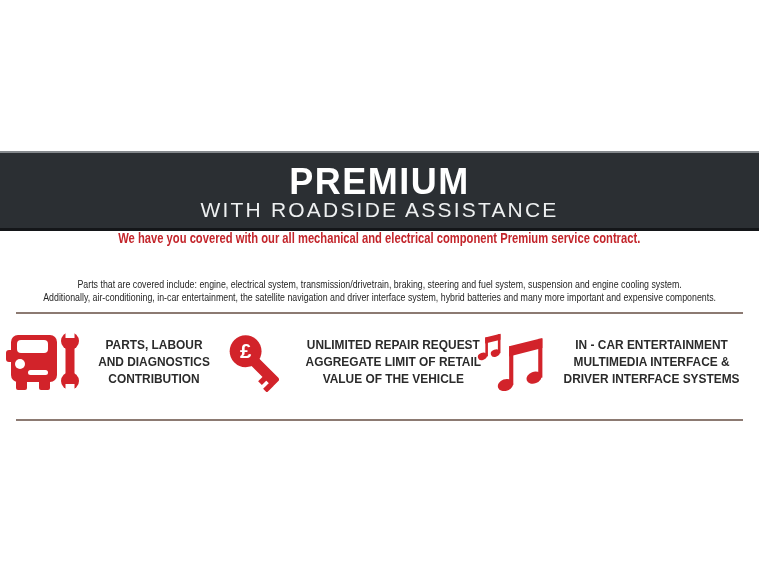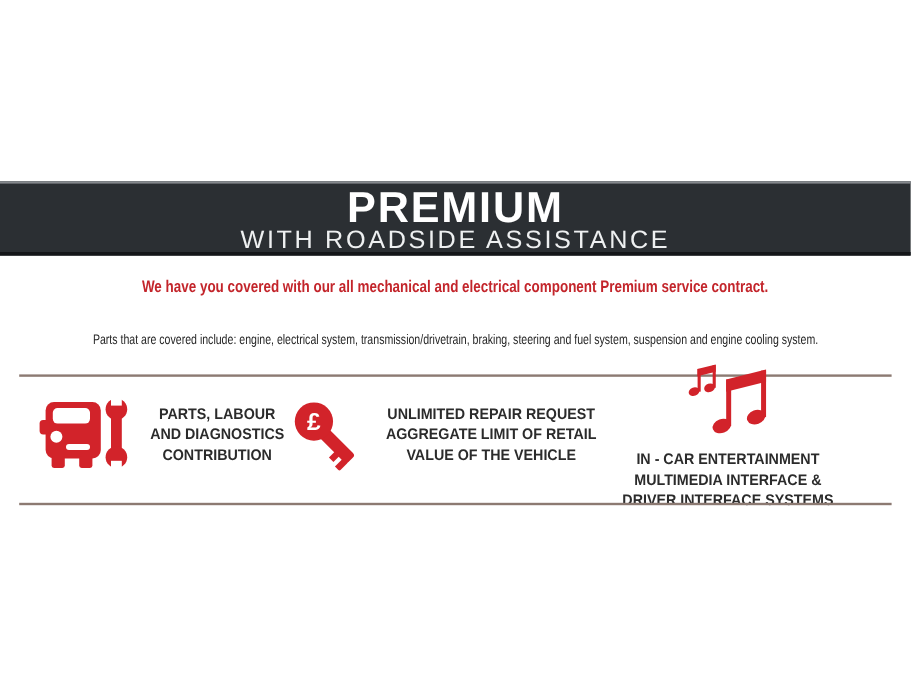--- a/index.html
+++ b/index.html
@@ -14,21 +14,21 @@
     background: #ffffff;
     font-family: "Liberation Sans", sans-serif;
   }
 
   
   .band {
     position: absolute;
     top: 151px;
     left: 0;
     width: 759px;
-    height: 62px;
+    height: 80px;
     box-sizing: border-box;
     background: var(--band-background, #2b2f33);
     border-top: 2px solid var(--band-border-top, #85898d);
     border-bottom: 3px solid var(--band-border-bottom, #141619);
     display: flex;
     flex-direction: column;
     align-items: center;
     justify-content: center;
   }
   .band-title {
@@ -91,35 +91,35 @@
     height: 2px;
     background: var(--divider, #8c7a72);
   }
   .divider.top { top: 312px; }
   .divider.bottom { top: 419px; }
 
   
   .features {
     position: absolute;
     top: 322px;
-    left: 20px;
+    left: 4px;
     width: 723px;
     height: 78px;
     display: flex;
-    justify-content: center;
+    justify-content: space-between;
     align-items: center;
   }
   .feature {
     display: flex;
     align-items: center;
     gap: 10px;
   }
   .feature.f1 { width: 212px; }
   .feature.f2 { width: 238px; }
-  .feature.f3 { width: 252px; flex-direction: column; }
+  .feature.f3 { width: 252px; }
   .feature-icon { flex: 0 0 auto; display: block; }
   .feature-text {
     flex: 1;
     text-align: center;
     font-weight: 700;
     font-size: 12.8px;
     line-height: 17px;
     color: var(--dark-text, #2b2b2b);
     transform: scaleX(0.93);
     transform-origin: 50% 50%;
@@ -138,20 +138,23 @@
 
 <div class="intro">
   <div class="pline">
       <span class="fit">We have you covered with our all mechanical and electrical component Premium service contract.</span>
     </div>
 </div>
 
 <div class="coverage">
   <div class="pline">
       <span class="fit">Parts that are covered include: engine, electrical system, transmission/drivetrain, braking, steering and fuel system, suspension and engine cooling system.</span>
+    </div>
+  <div class="pline">
+      <span class="fit">Additionally, air-conditioning, in-car entertainment, the satellite navigation and driver interface system, hybrid batteries and many more important and expensive components.</span>
     </div>
 </div>
 
 <div class="divider top"></div>
 
 <div class="features">
 
   <div class="feature f1">
     <svg class="feature-icon" width="78" height="62" viewBox="0 0 78 62" aria-hidden="true">
       <g class="icon-red">

